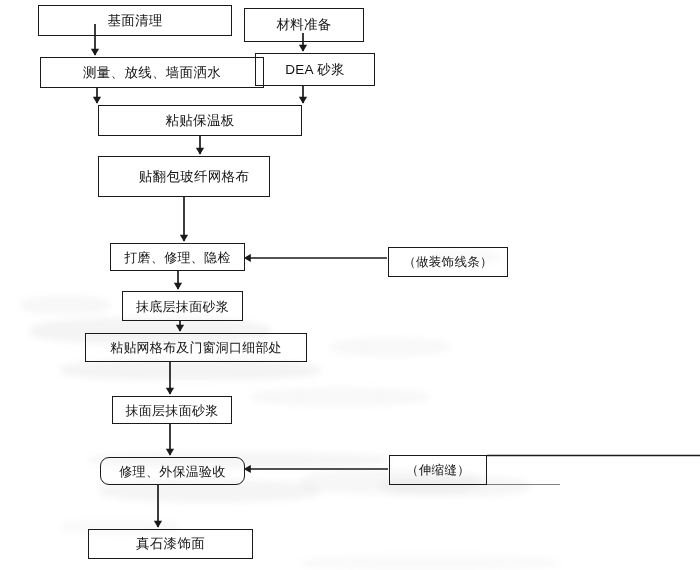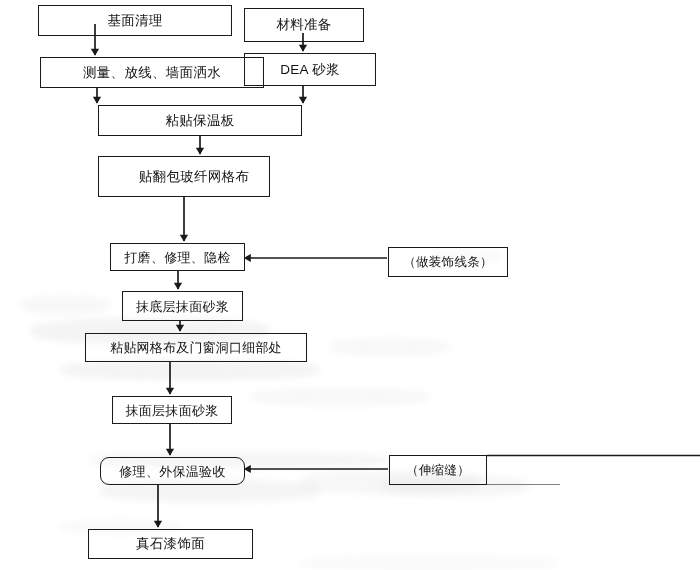--- a/index.html
+++ b/index.html
@@ -125,21 +125,21 @@
   </div>
 
   <div class="node" style="left:244px; top:-1px; width:120px; height:34px;margin-top:9px;">
     <span class="label">材料准备</span>
   </div>
 
   <div class="node" style="left:40px; top:57px; width:224px; height:31px;">
     <span class="label">测量、放线、墙面洒水</span>
   </div>
 
-  <div class="node" style="left:244px; top:53px; width:132px; height:33px;">
+  <div class="node" style="left:255px; top:53px; width:120px; height:33px;">
     <span class="label">DEA 砂浆</span>
   </div>
 
   <div class="node" style="left:98px; top:105px; width:204px; height:31px;">
     <span class="label">粘贴保温板</span>
   </div>
 
   <div class="node" style="left:98px; top:156px; width:172px; height:41px;padding-left:20px;">
     <span class="label">贴翻包玻纤网格布</span>
   </div>

